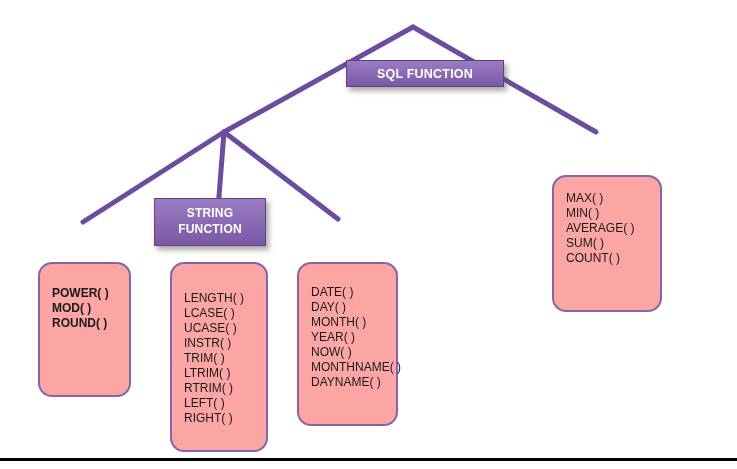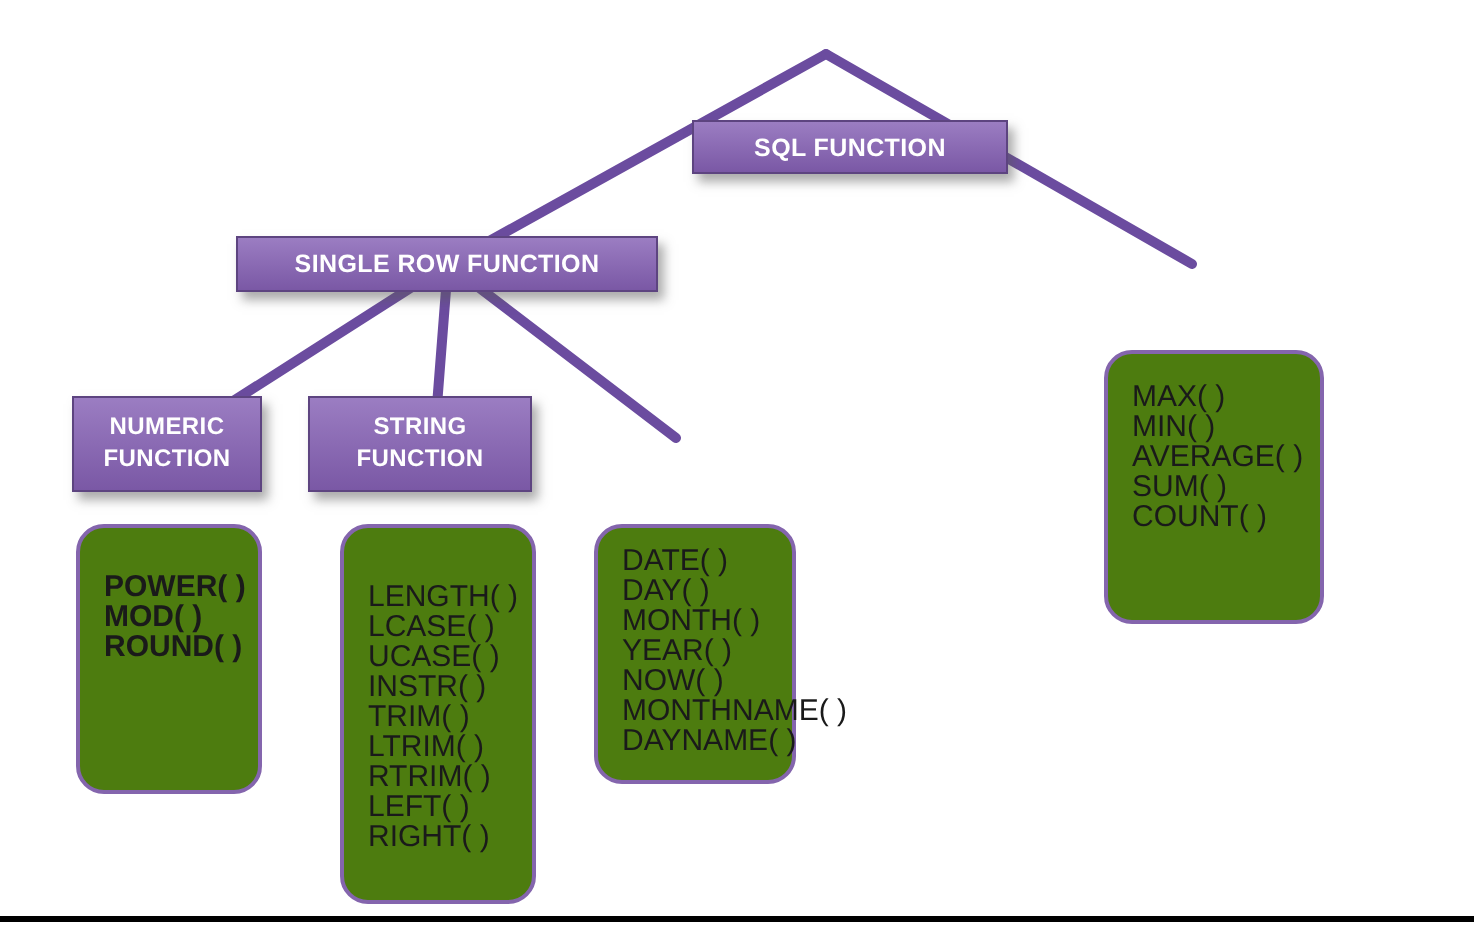--- a/index.html
+++ b/index.html
@@ -35,27 +35,27 @@
     background: linear-gradient(180deg, var(--c-node-fill-top, #9b7dc2) 0%, var(--c-node-fill-bottom, #7a58a5) 100%);
     border: 1px solid var(--c-node-border, #5d4480);
     box-shadow: 3px 4px 5px rgba(90, 90, 90, 0.5);
     box-sizing: border-box;
   }
   .node.small { font-size: 12px; line-height: 1.3; }
   .list {
     position: absolute;
     z-index: 1;
     box-sizing: border-box;
-    background: #4d7c0f;
+    background: #fca5a5;
     border: 2px solid var(--c-list-border, #8465ad);
     border-radius: 14px;
     padding-left: 12px;
     padding-right: 4px;
     color: var(--c-list-text, #1a1a1a);
-    font-size: 15px;
+    font-size: 12px;
     line-height: 15px;
   }
   .fn-item { white-space: nowrap; }
   .bottom-rule {
     position: absolute;
     left: 0;
     top: 458px;
     width: 737px;
     height: 3px;
     background: var(--c-bottom-rule, #000000);
@@ -72,28 +72,22 @@
     <line class="connector" x1="413" y1="27" x2="596" y2="132"></line>
     <line class="connector" x1="224" y1="132" x2="83" y2="222"></line>
     <line class="connector" x1="224" y1="132" x2="217" y2="222"></line>
     <line class="connector" x1="224" y1="132" x2="338" y2="219"></line>
   </svg>
 
   <div class="node" style="left:346px; top:14px; width:158px; height:27px;margin-top:46px;">
     <span>SQL FUNCTION</span>
   </div>
 
-  <div class="node" style="left:118px; top:118px; width:211px; height:28px;">
-    <span>SINGLE ROW FUNCTION</span>
-  </div>
 
 
-  <div class="node small" style="left:36px; top:198px; width:95px; height:48px;">
-    <span>NUMERIC FUNCTION</span>
-  </div>
 
   <div class="node small" style="left:154px; top:198px; width:112px; height:48px;">
     <span>STRING FUNCTION</span>
   </div>
 
 
   <div class="list" style="left:38px; top:262px; width:93px; height:135px; padding-top:22px;font-weight:bold;">
       <div class="fn-item">POWER( )</div>
       <div class="fn-item">MOD( )</div>
       <div class="fn-item">ROUND( )</div>
@@ -104,21 +98,21 @@
       <div class="fn-item">LCASE( )</div>
       <div class="fn-item">UCASE( )</div>
       <div class="fn-item">INSTR( )</div>
       <div class="fn-item">TRIM( )</div>
       <div class="fn-item">LTRIM( )</div>
       <div class="fn-item">RTRIM( )</div>
       <div class="fn-item">LEFT( )</div>
       <div class="fn-item">RIGHT( )</div>
     </div>
 
-  <div class="list" style="left:297px; top:262px; width:101px; height:130px; padding-top:9px;">
+  <div class="list" style="left:297px; top:262px; width:101px; height:164px; padding-top:21px;">
       <div class="fn-item">DATE( )</div>
       <div class="fn-item">DAY( )</div>
       <div class="fn-item">MONTH( )</div>
       <div class="fn-item">YEAR( )</div>
       <div class="fn-item">NOW( )</div>
       <div class="fn-item">MONTHNAME( )</div>
       <div class="fn-item">DAYNAME( )</div>
     </div>
 
   <div class="list" style="left:552px; top:175px; width:110px; height:137px; padding-top:14px;">

